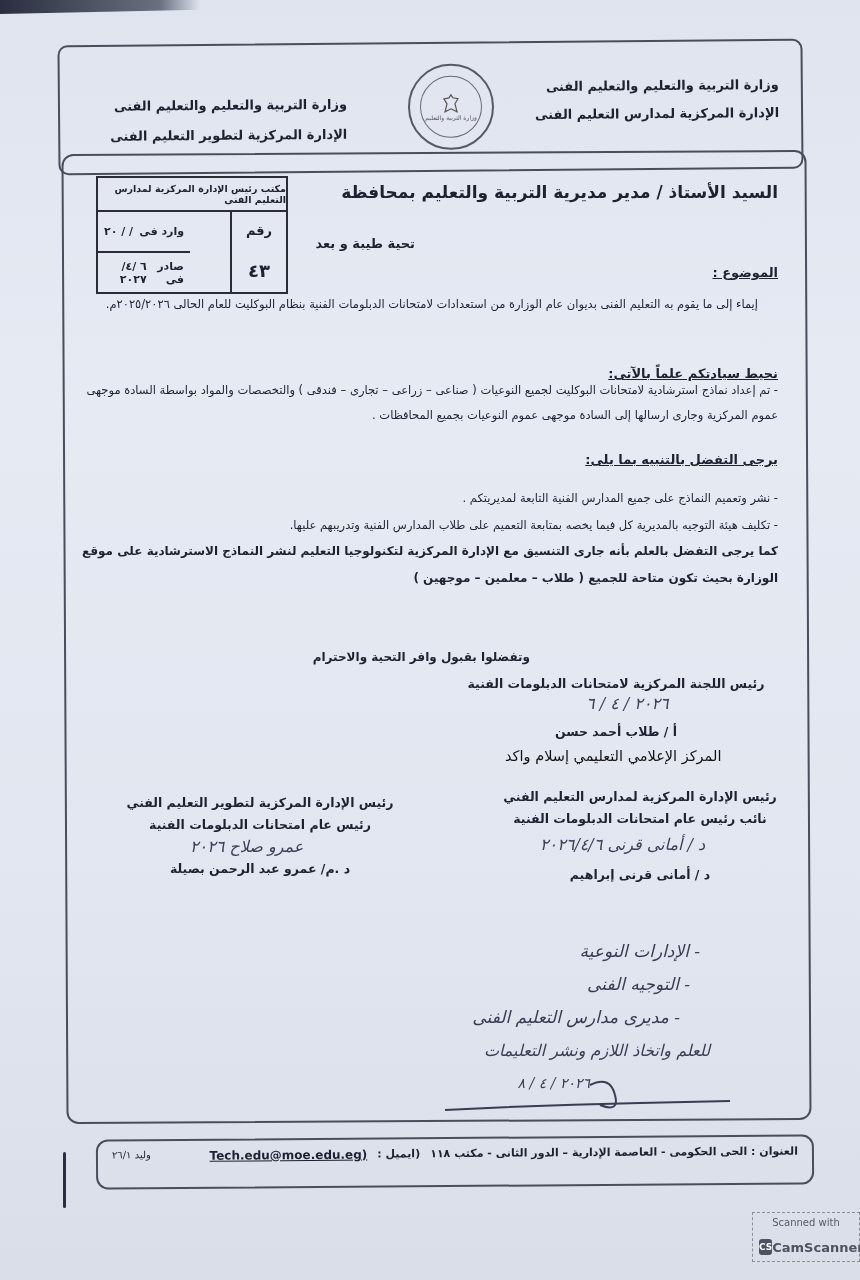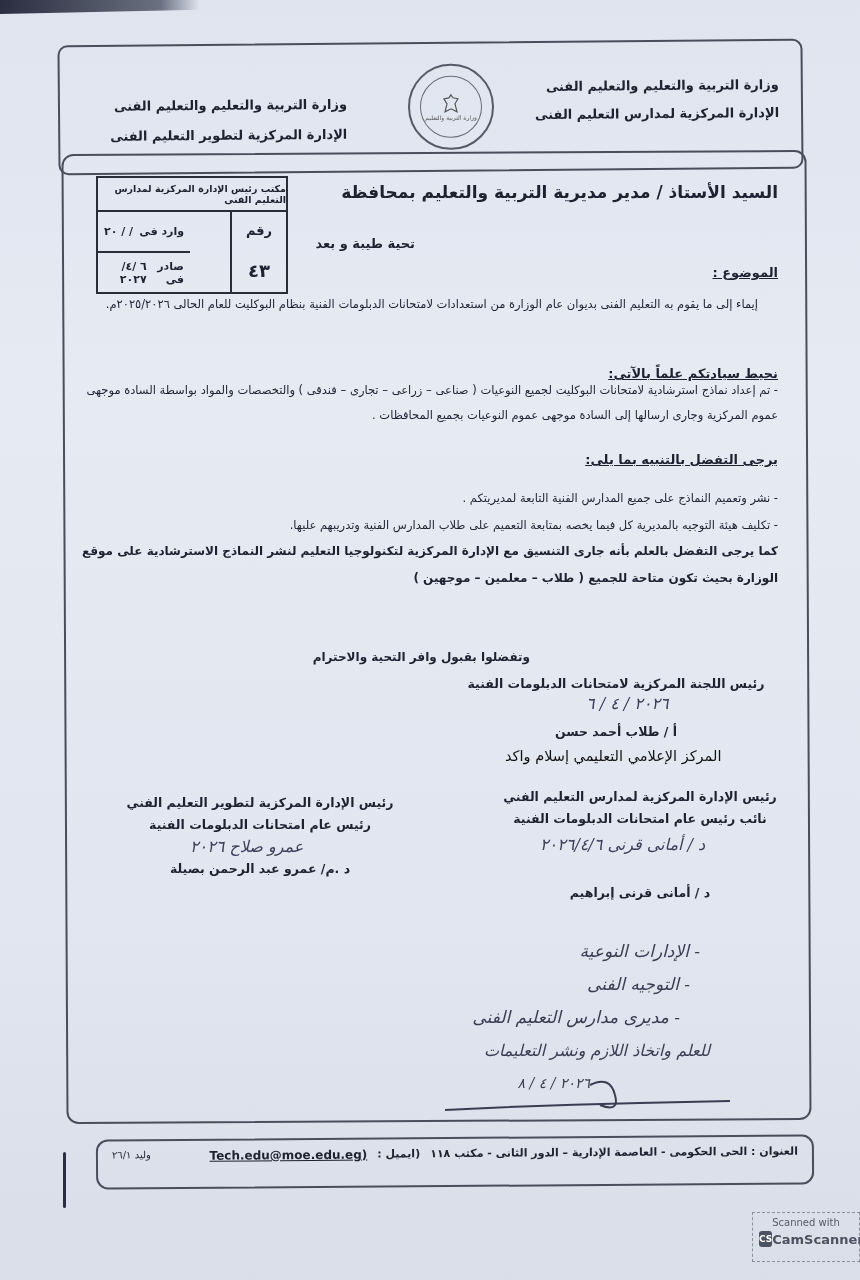--- a/index.html
+++ b/index.html
@@ -74,21 +74,21 @@
   .p2 { top: 378px; }
   .h2 { top: 440px; }
   .bullets { top: 485px; right: 82px; left: 80px; font-size: 11.5px; line-height: 27px; }
   .p3 { top: 538px; font-size: 12px; font-weight: bold; line-height: 27px; right: 82px; left: 72px; }
   .closing { right: 330px; top: 650px; font-size: 12px; font-weight: bold; }
   .sig { text-align: center; font-weight: bold; font-size: 12.5px; line-height: 22px; }
   .sig1 { right: 320px; top: 673px; width: 300px; right: auto; left: 466px; }
   .sig1 .name { margin-top: 26px; }
   .watermark { left: 505px; top: 748px; font-size: 14.5px; font-weight: normal; color: #111; direction: rtl; }
   .sig2 { left: 490px; top: 786px; width: 300px; }
-  .sig2 .name { margin-top: 52px; }
+  .sig2 .name { margin-top: 34px; }
   .sig3 { left: 120px; top: 792px; width: 280px; }
   .sig3 .name { margin-top: 22px; }
   .scribble { color: #3b3f58; font-family: "DejaVu Serif", serif; font-style: italic; font-weight: normal; font-size: 16px; }
   .hand {
     position: absolute; left: 400px; top: 935px; width: 330px; direction: rtl; text-align: right;
     font-family: "DejaVu Serif", serif; font-style: italic; font-size: 17px; color: #3a3d52; line-height: 33px;
   }
   .hand .l1 { padding-right: 30px; }
   .hand .l2 { padding-right: 40px; }
   .hand .l3 { padding-right: 50px; }
@@ -101,21 +101,21 @@
     display: flex; align-items: flex-start; padding: 8px 14px 0 14px; gap: 10px;
   }
   .footer-email { text-decoration: underline; font-size: 12px; direction: ltr; }
   .footer-ref { margin-right: auto; font-size: 10px; font-weight: normal; }
   .pen-mark { position: absolute; left: 63px; top: 1152px; width: 3px; height: 56px; background: #2a2e44; border-radius: 2px; }
   .camscanner {
     position: absolute; left: 752px; top: 1212px; width: 108px; height: 50px;
     border: 1.5px dashed #8a8f9c; padding: 4px 6px; font-family: "DejaVu Sans", sans-serif;
   }
   .cs-top { font-size: 10px; color: #555a66; text-align: center; }
-  .cs-row { display: flex; align-items: center; margin-top: 3px; }
+  .cs-row { display: flex; align-items: center; margin-top: 11px; }
   .cs-icon { width: 18px; height: 16px; background: #4d5260; color: #fff; font-size: 9px; font-weight: bold; border-radius: 3px; display: flex; align-items: center; justify-content: center; }
   .cs-name { font-size: 13px; font-weight: bold; color: #4d5260; white-space: nowrap; }
 </style>
 </head>
 <body>
 
 <div class="topshadow"></div>
 
 <div class="header-box">
   <div class="hdr-right">

